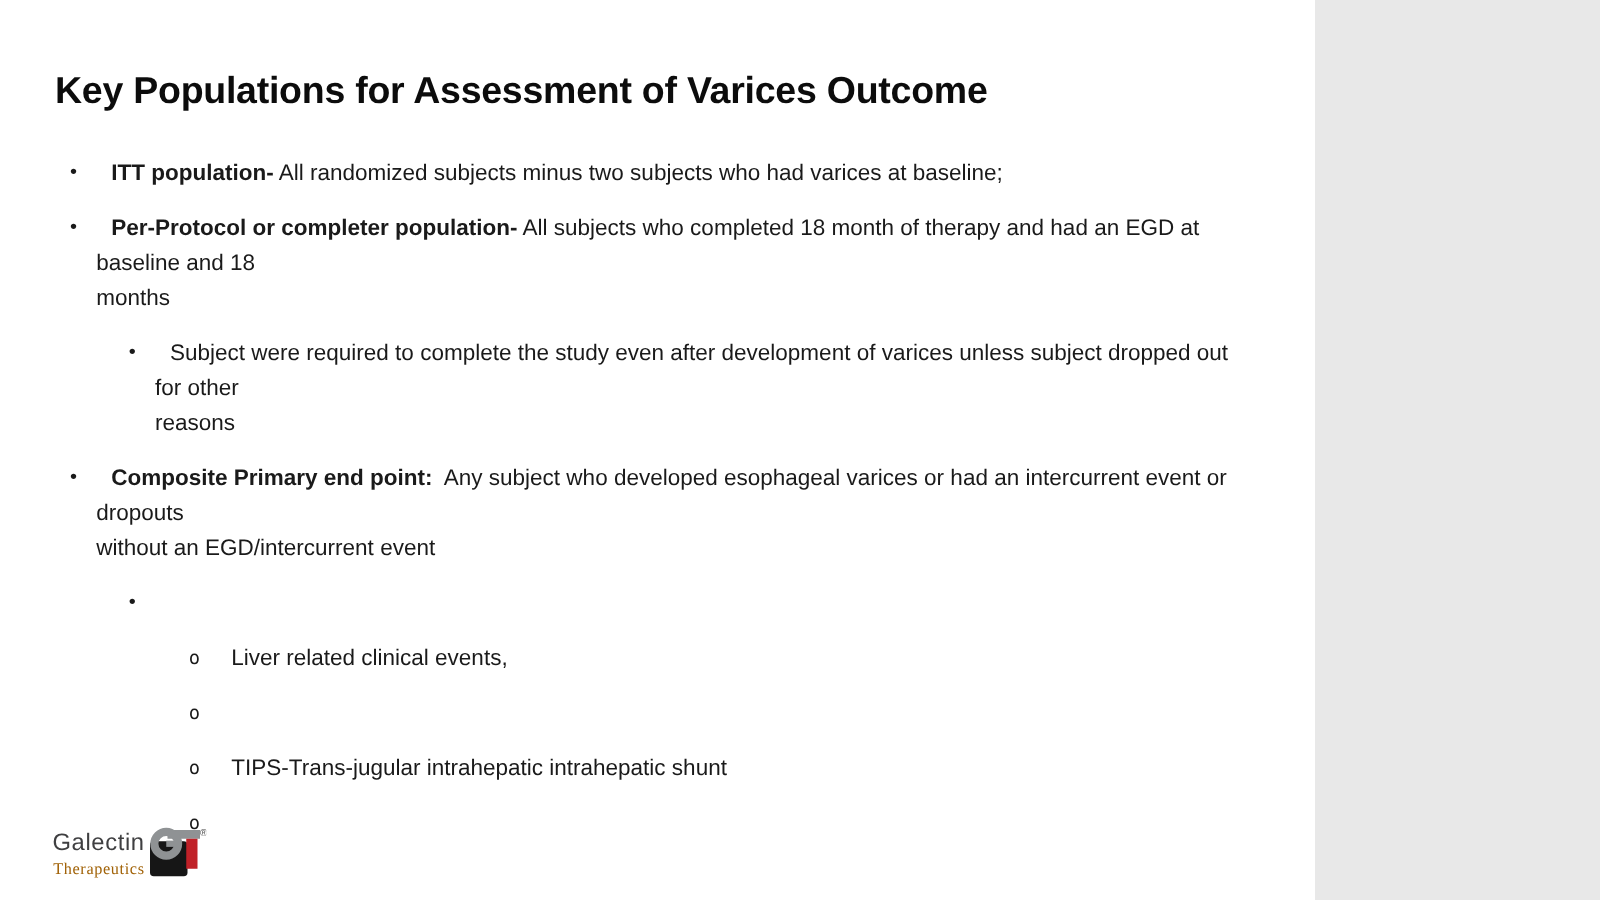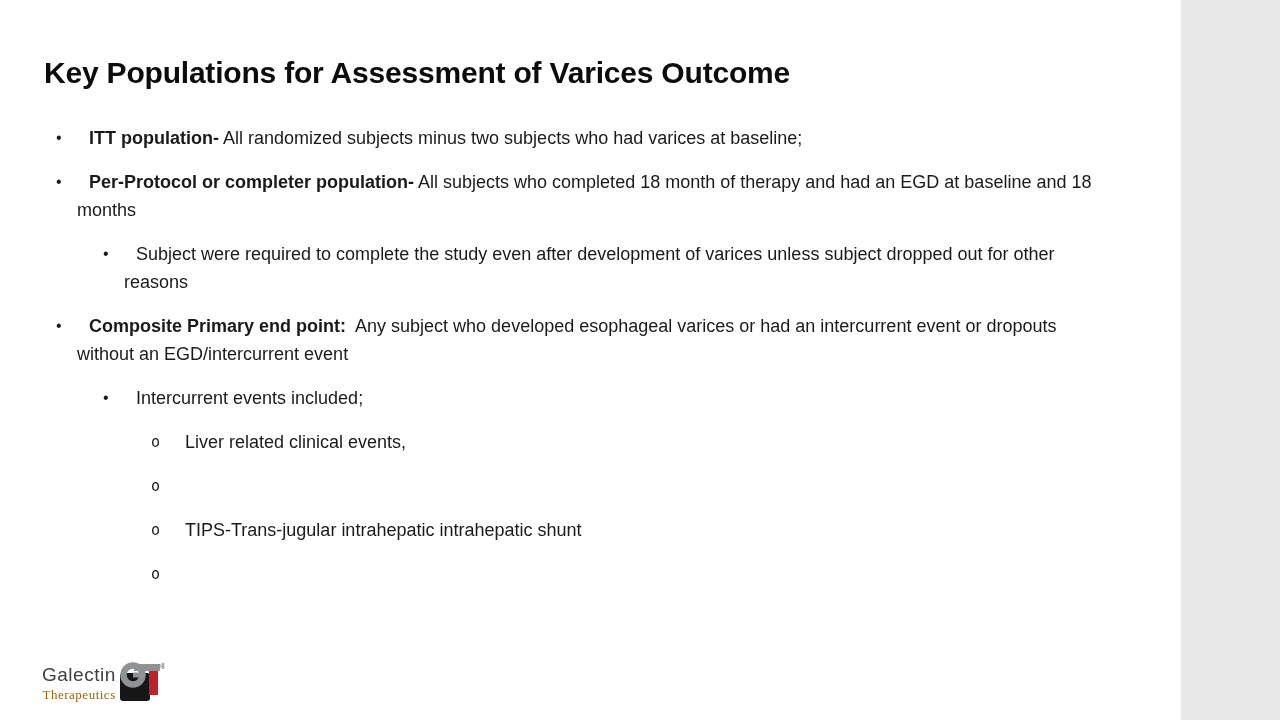--- a/index.html
+++ b/index.html
@@ -1,24 +1,23 @@
 <!DOCTYPE html>
 <html><head>
 <meta charset="utf-8">
 <style>
   html, body { margin: 0; padding: 0; background: #e8e8e8; }
   .slide {
     position: relative;
-    width: 1145px;
+    width: 1052px;
     height: 720px;
     background: #ffffff;
     overflow: hidden;
     font-family: "Liberation Sans", sans-serif;
     color: #1a1a1a;
-    padding-left: 36px;
   }
 
   .title {
     position: absolute;
     left: 44px;
     top: 55px;
     margin: 0;
     font-size: 30px;
     line-height: 36px;
     font-weight: 700;
@@ -138,21 +137,20 @@
     </div>
 
     <div class="bullet l1">
       <span class="marker">•</span>
       <p class="btext"><b>Composite Primary end point:</b><span>&nbsp; Any subject who developed esophageal varices or had an intercurrent event or dropouts
 without an EGD/intercurrent event</span></p>
     </div>
 
     <div class="bullet l2">
       <span class="marker">•</span>
-      <p class="btext"><b></b><span>Intercurrent events included;</span></p>
     </div>
 
     <div class="bullet l3">
       <span class="marker">o</span>
       <p class="btext"><b></b><span>Liver related clinical events,</span></p>
     </div>
 
     <div class="bullet l3">
       <span class="marker">o</span>
     </div>

